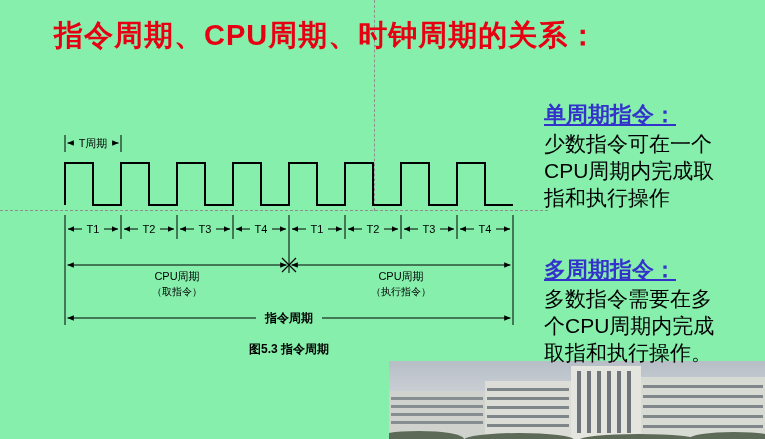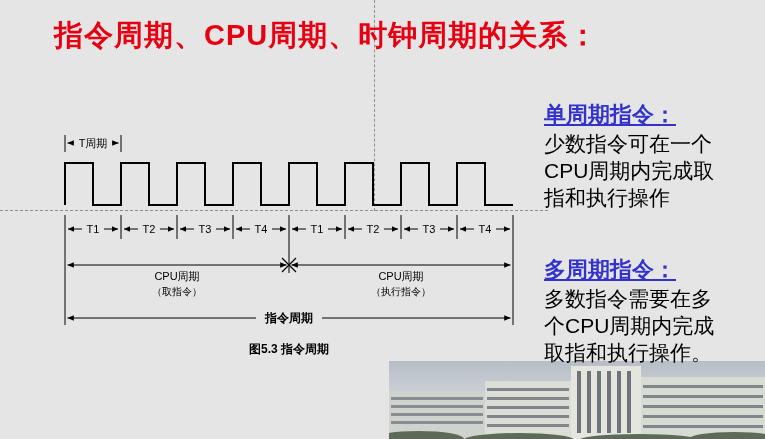--- a/index.html
+++ b/index.html
@@ -1,18 +1,18 @@
 <!DOCTYPE html>
 <html><head>
 <meta charset="utf-8">
 <style>
   * { margin:0; padding:0; box-sizing:border-box; }
   html,body { width:765px; height:439px; }
   body { background:#ffffff; font-family:"Liberation Sans","DejaVu Sans",sans-serif; overflow:hidden; }
-  .slide { position:relative; width:765px; height:439px; background:#e5e5e5; overflow:hidden; }
+  .slide { position:relative; width:765px; height:439px; background:#86efac; overflow:hidden; }
 
   .guide-v { position:absolute; left:374px; top:0; height:211px; width:0; border-left:1px dashed #8f8f8f; z-index:0; }
   .guide-h { position:absolute; left:0; top:210px; width:548px; height:0; border-top:1px dashed #8f8f8f; z-index:0; }
 
   .title { position:absolute; left:54px; top:16px; font-size:29px; font-weight:bold;
            color:#e60012; letter-spacing:1px; white-space:nowrap; z-index:2; }
 
   .diagram { position:absolute; left:30px; top:125px; z-index:1; }
   svg text { font-family:"Liberation Sans","DejaVu Sans",sans-serif; fill:#000; }
 

